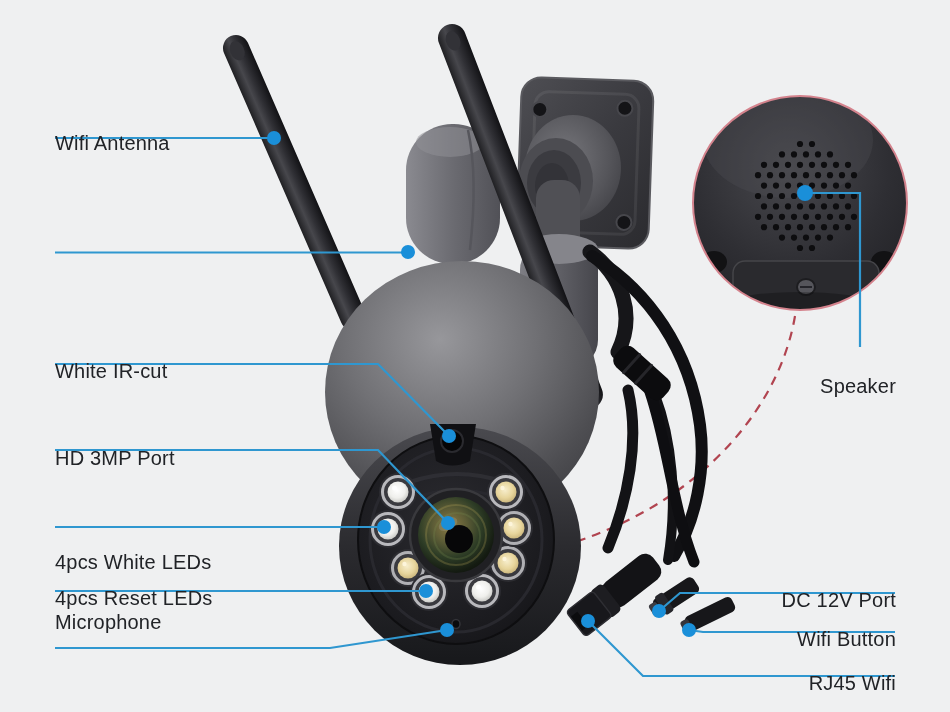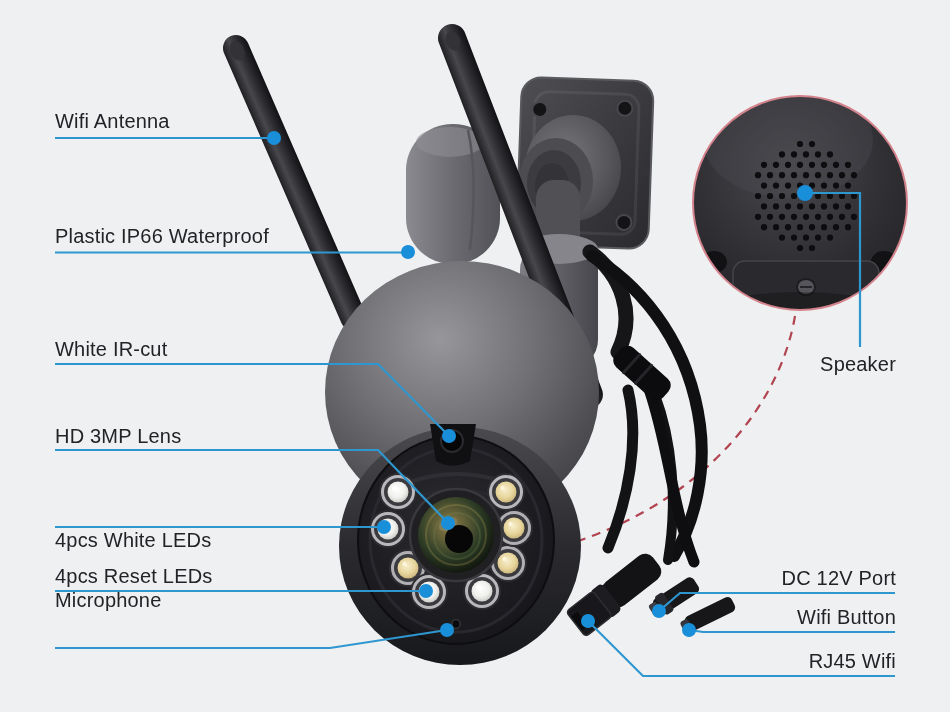--- a/index.html
+++ b/index.html
@@ -11,20 +11,21 @@
     font-family:"Liberation Sans",sans-serif;
   }
   .scene svg{position:absolute;left:0;top:0;}
   .lbl{
     position:absolute;
     font-size:20px;
     line-height:1.2;
     color:var(--text,#212327);
     letter-spacing:.2px;
     white-space:nowrap;
+    margin-top:22px;
   }
   .lbl-l{left:55px;}
   .lbl-r{right:54px;text-align:right;}
   .cline{stroke:var(--line,#2f97d0);stroke-width:2.2;fill:none;}
   .cdot{fill:var(--dot,#1a8fd9);}
   .dash{stroke:var(--dash,#b14450);stroke-width:2.2;fill:none;stroke-dasharray:9 7;}
   .inset-ring{stroke:var(--ring,#d4838d);stroke-width:2;fill:none;}
 </style>
 </head>
 <body>
@@ -373,23 +374,22 @@
 
     <path class="cline" d="M 895 632 H 703 L 689 630"></path>
     <circle class="cdot" cx="689" cy="630" r="7"></circle>
 
     <path class="cline" d="M 895 676 H 643 L 588 621"></path>
     <circle class="cdot" cx="588" cy="621" r="7"></circle>
   </g>
 </svg>
 
 <div class="lbl lbl-l" style="top:109px">Wifi Antenna</div>
-<div class="lbl lbl-l" style="top:224px">Plastic IP66 Waterproof</div>
 <div class="lbl lbl-l" style="top:337px">White IR-cut</div>
-<div class="lbl lbl-l" style="top:424px">HD 3MP Lens</div>
+<div class="lbl lbl-l" style="top:424px">HD 3MP Port</div>
 <div class="lbl lbl-l" style="top:528px">4pcs White LEDs</div>
 <div class="lbl lbl-l" style="top:564px">4pcs Reset LEDs</div>
 <div class="lbl lbl-l" style="top:588px">Microphone</div>
 <div class="lbl lbl-r" style="top:352px">Speaker</div>
 <div class="lbl lbl-r" style="top:566px">DC 12V Port</div>
 <div class="lbl lbl-r" style="top:605px">Wifi Button</div>
 <div class="lbl lbl-r" style="top:649px">RJ45 Wifi</div>
 
 </div>
 

